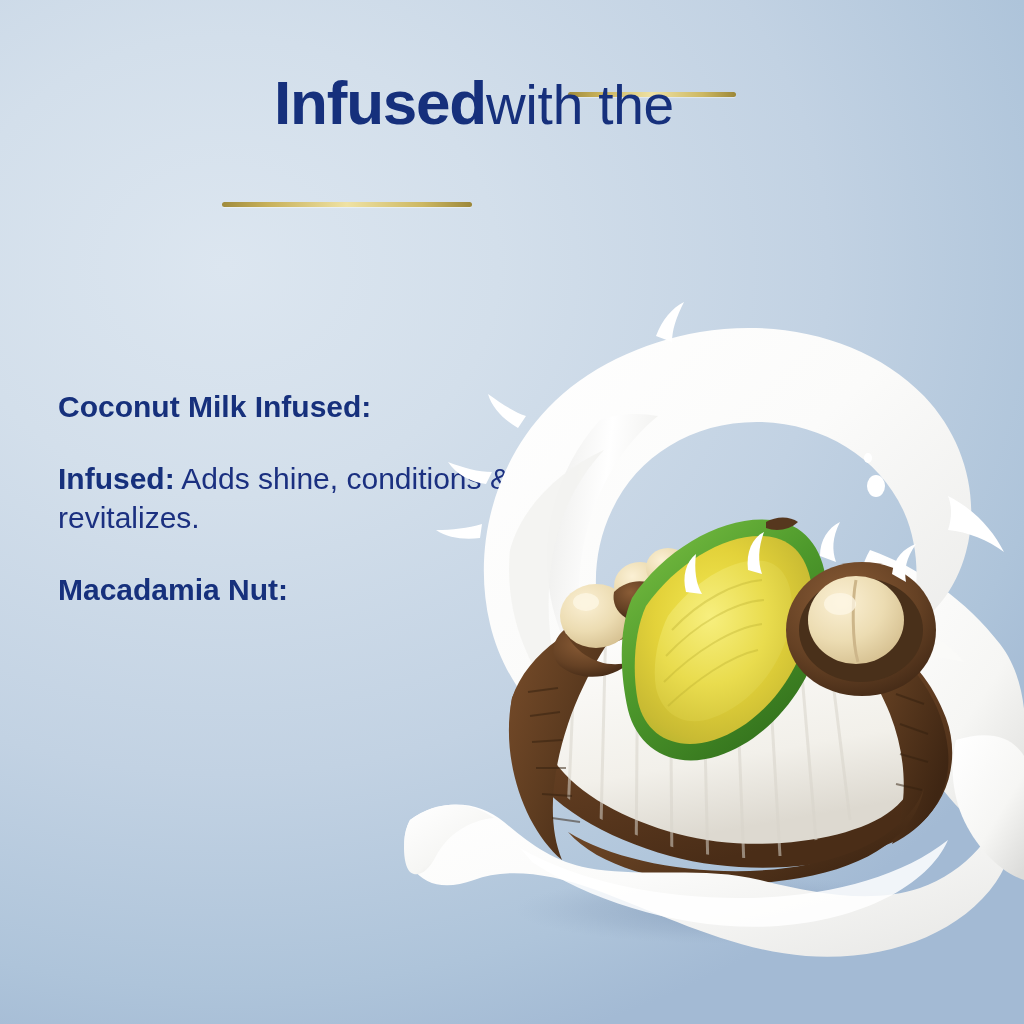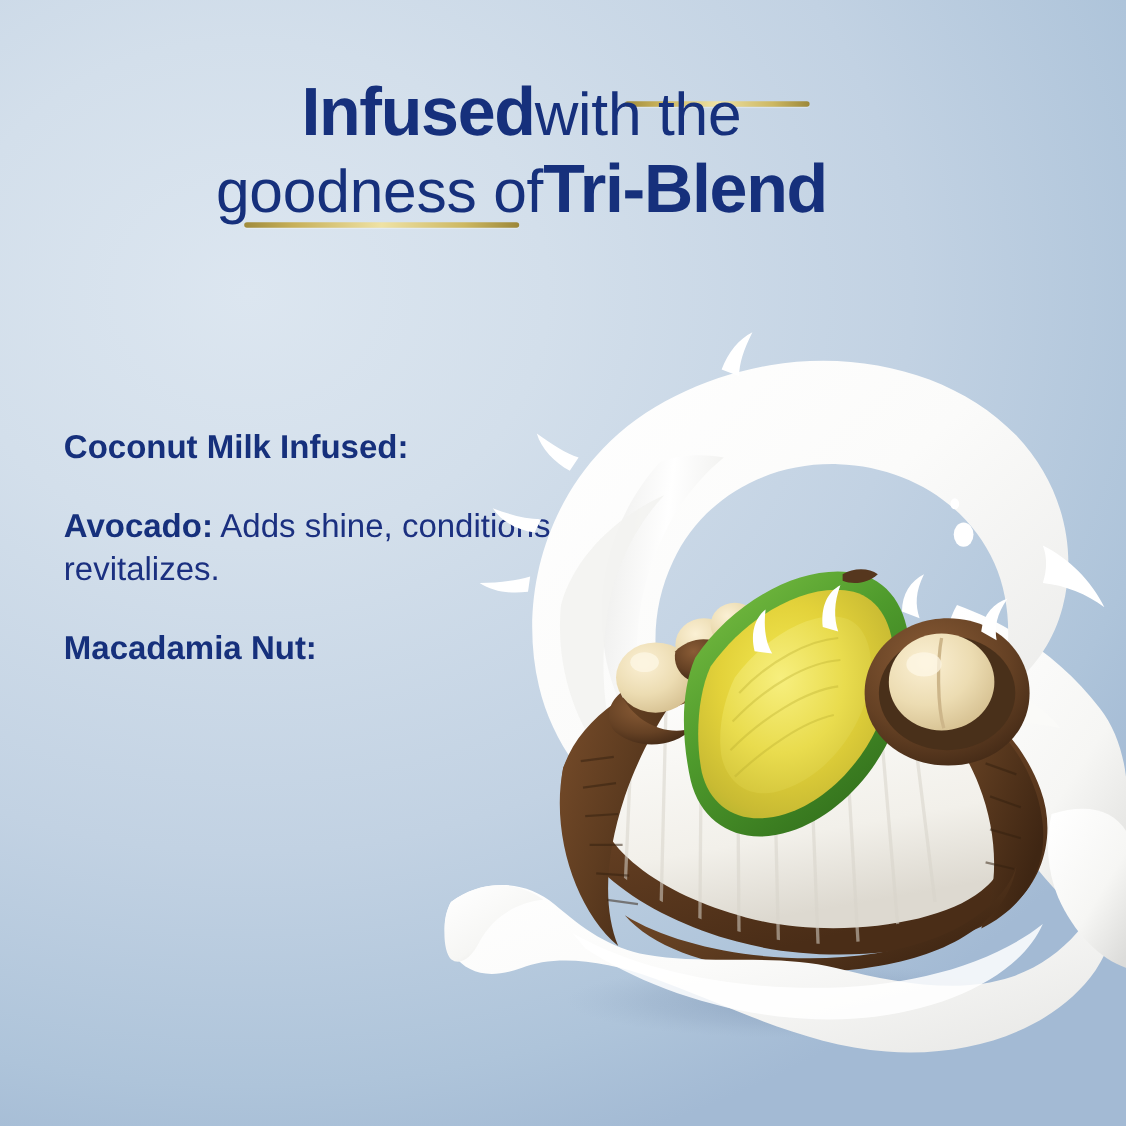--- a/index.html
+++ b/index.html
@@ -102,36 +102,33 @@
 <div id="stage">
 
   <div id="headline-block">
     <span class="gold-rule" id="gold-rule-top"></span>
     <span class="gold-rule" id="gold-rule-bottom"></span>
 
     <span class="hl-line" id="hl-line-1">
       <span class="hl-strong">Infused</span><span class="hl-light">with the</span>
     </span>
 
-    <span class="hl-line" id="hl-line-2">
-      <span class="hl-light">goodness of</span><span class="hl-strong">Tri-Blend</span>
-    </span>
   </div>
 
   <div id="benefits">
 
     <div class="benefit">
       <p class="benefit-text">
         <span class="benefit-term term-own-line">Coconut Milk Infused:</span>
       </p>
     </div>
 
     <div class="benefit">
       <p class="benefit-text">
-        <span class="benefit-term">Avocado:</span><span> <span>Adds shine, conditions &amp; revitalizes.</span></span>
+        <span class="benefit-term">Infused:</span><span> <span>Adds shine, conditions &amp; revitalizes.</span></span>
       </p>
     </div>
 
     <div class="benefit">
       <p class="benefit-text">
         <span class="benefit-term term-own-line">Macadamia Nut:</span>
       </p>
     </div>
 
   </div>

